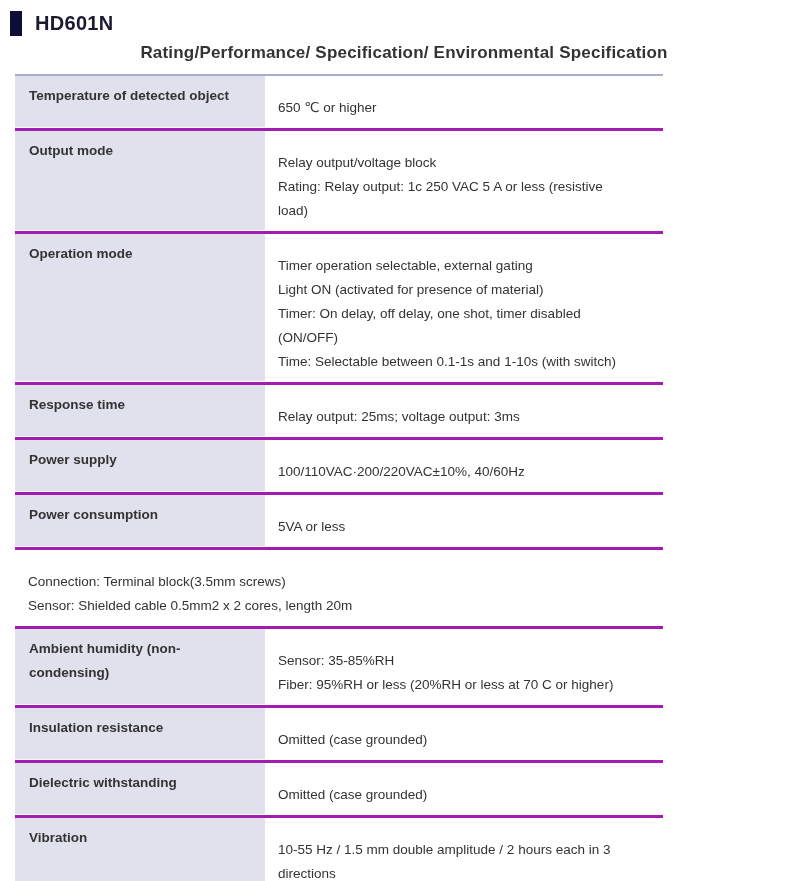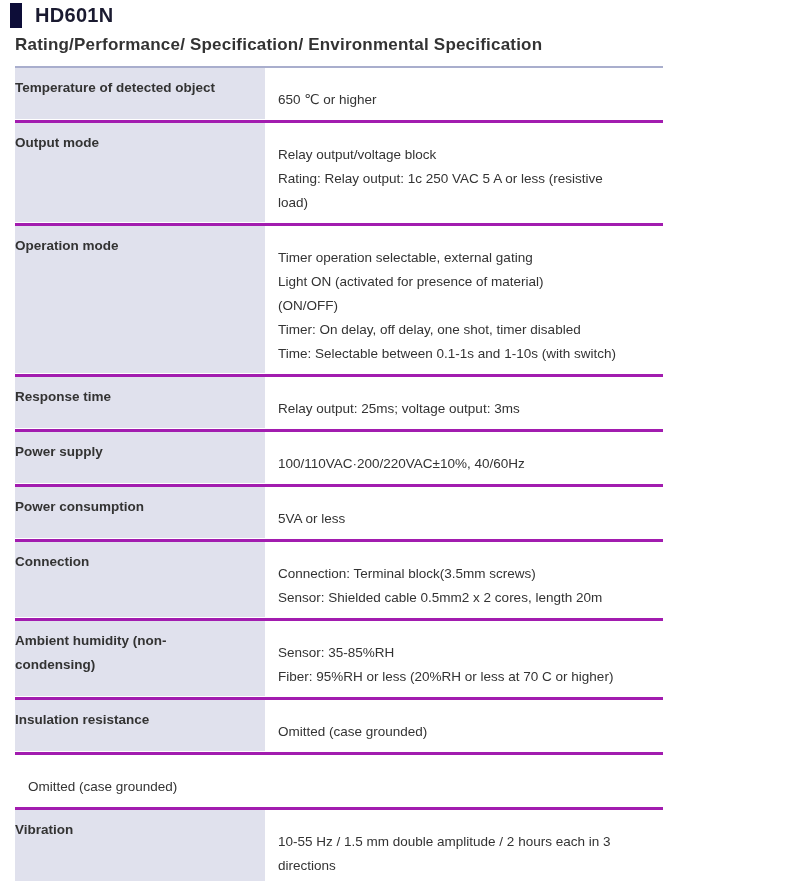--- a/index.html
+++ b/index.html
@@ -5,21 +5,21 @@
   html, body {
     margin: 0;
     padding: 0;
     background: #ffffff;
     width: 793px;
     height: 881px;
     overflow: hidden;
     font-family: "Liberation Sans", "DejaVu Sans", sans-serif;
     color: #333333;
   }
-  .header { padding-top: 3px; }
+  .header { padding-top: 11px; text-align: center; }
   .title-row {
     display: flex;
     align-items: center;
     margin-left: 10px;
   }
   .accent-bar {
     display: inline-block;
     width: 12px;
     height: 25px;
     background: #0d0d38;
@@ -45,21 +45,21 @@
     border-top: 2px solid #a9aecd;
   }
   .spec-row { display: flex; border-top: 3px solid #a21caf; }
   .spec-row:first-child { border-top: none; }
   .cell { box-sizing: border-box; }
   .cell-label {
     width: 250px;
     flex: 0 0 250px;
     background: #e0e1ed;
     box-shadow: inset 0 -1px 0 #ffffff;
-    padding: 8px 18px 8px 0;
+    padding: 8px 18px 8px 14px;
     font-weight: bold;
   }
   .cell-value {
     flex: 1 1 auto;
     padding: 20px 10px 8px 13px;
   }
   .ln {
     font-size: 13.5px;
     line-height: 24px;
     white-space: nowrap;
@@ -103,22 +103,22 @@
     </div>
   </div>
 
   <div class="spec-row">
     <div class="cell cell-label">
       <div class="ln">Operation mode</div>
     </div>
     <div class="cell cell-value">
       <div class="ln">Timer operation selectable, external gating</div>
       <div class="ln">Light ON (activated for presence of material)</div>
+      <div class="ln">Timer: On delay, off delay, one shot, timer disabled</div>
       <div class="ln">(ON/OFF)</div>
-      <div class="ln">Timer: On delay, off delay, one shot, timer disabled</div>
       <div class="ln">Time: Selectable between 0.1-1s and 1-10s (with switch)</div>
     </div>
   </div>
 
   <div class="spec-row">
     <div class="cell cell-label">
       <div class="ln">Response time</div>
     </div>
     <div class="cell cell-value">
       <div class="ln">Relay output: 25ms; voltage output: 3ms</div>
@@ -137,23 +137,20 @@
   <div class="spec-row">
     <div class="cell cell-label">
       <div class="ln">Power consumption</div>
     </div>
     <div class="cell cell-value">
       <div class="ln">5VA or less</div>
     </div>
   </div>
 
   <div class="spec-row">
-    <div class="cell cell-label">
-      <div class="ln">Connection</div>
-    </div>
     <div class="cell cell-value">
       <div class="ln">Connection: Terminal block(3.5mm screws)</div>
       <div class="ln">Sensor: Shielded cable 0.5mm2 x 2 cores, length 20m</div>
     </div>
   </div>
 
 
   <div class="spec-row">
     <div class="cell cell-label">
       <div class="ln">Ambient humidity (non-</div>
@@ -168,20 +165,23 @@
   <div class="spec-row">
     <div class="cell cell-label">
       <div class="ln">Insulation resistance</div>
     </div>
     <div class="cell cell-value">
       <div class="ln">Omitted (case grounded)</div>
     </div>
   </div>
 
   <div class="spec-row">
+    <div class="cell cell-label">
+      <div class="ln">Dielectric withstanding</div>
+    </div>
     <div class="cell cell-value">
       <div class="ln">Omitted (case grounded)</div>
     </div>
   </div>
 
   <div class="spec-row">
     <div class="cell cell-label">
       <div class="ln">Vibration</div>
     </div>
     <div class="cell cell-value">

